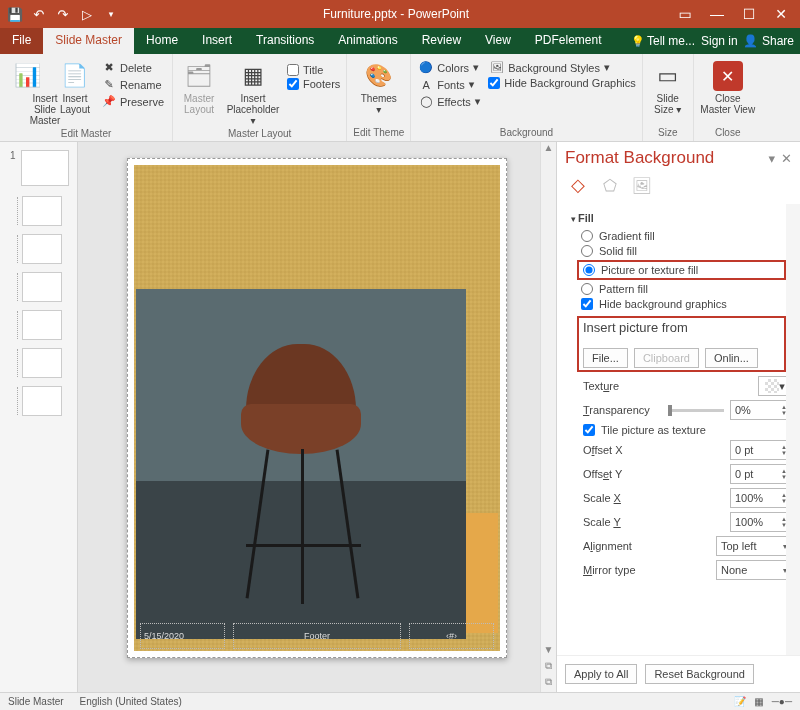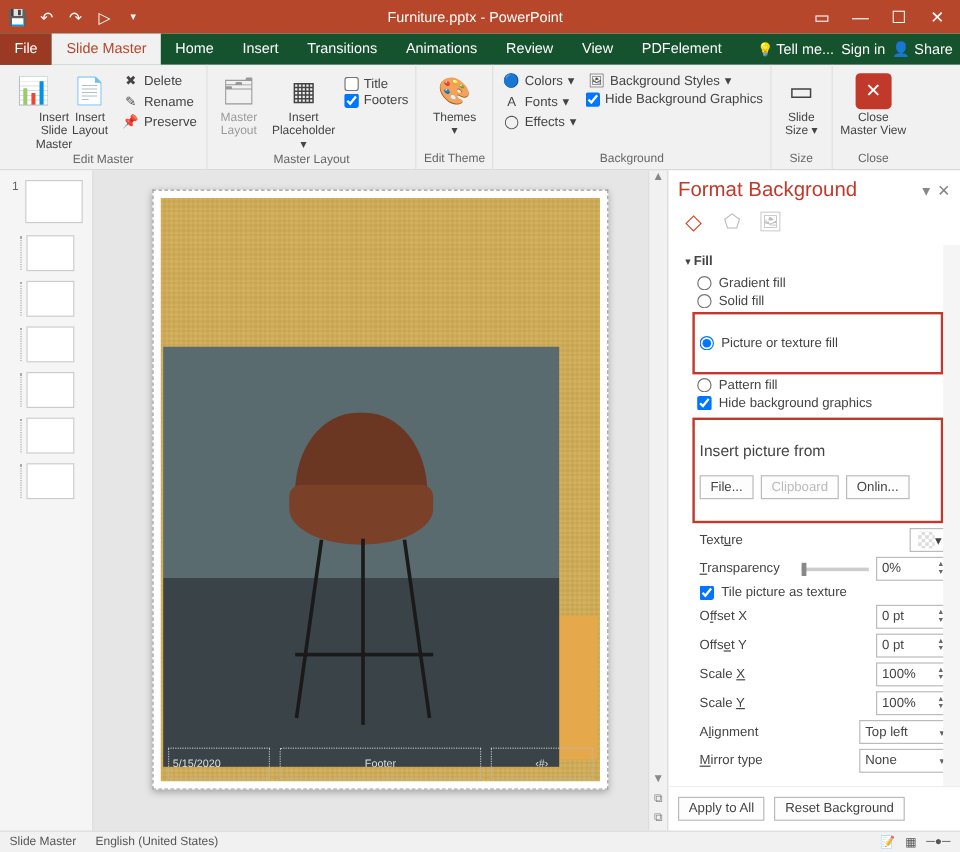--- a/index.html
+++ b/index.html
@@ -61,21 +61,21 @@
   .pane-icons { display: flex; gap: 10px; padding: 4px 10px 8px; }
   .pane-icons span { width: 22px; height: 22px; display: flex; align-items: center; justify-content: center; }
   .pane-icons .sel{font-size:18px;color:#d24726;}
   .pane-icons .un{font-size:16px;color:#bbb;}
   .pane-body { padding: 4px 8px 8px 14px; overflow: hidden; position:relative; flex:1;}
   .pane-body .scroll{position:absolute;right:0;top:0;bottom:0;width:14px;background:#f5f5f5;}
   .section-hd{font-size:11px;margin:4px 0 6px;cursor:pointer;}
   .section-hd::before{content:'▾ ';font-size:9px;}
   .radio-row, .check-row { display: flex; align-items: center; gap: 6px; margin: 3px 0 3px 10px; font-size: 11px; }
   .radio-row input, .check-row input{width:12px;height:12px;}
-  .hl{border:2px solid #c0392b;padding:18px 4px;margin:1px 6px 3px 6px;}
+  .hl{border:2px solid #c0392b;padding:2px 4px;margin:1px 6px 3px 6px;}
   .subsection{margin:6px 6px 3px 6px;}
   .sub-label{font-size:13px;margin-bottom:5px;}
   .btn-row{display:flex;gap:6px;margin-top:13px;}
   .btn{border:1px solid #bbb;background:#fdfdfd;padding:3px 8px;font-size:11px;cursor:pointer;}
   .btn.dis{color:#bbb;}
   .prop-row{display:flex;align-items:center;margin:4px 0 4px 12px;gap:6px;}
   .prop-row .lbl{flex:1;font-size:11px;}
   .prop-row .u{text-decoration:underline;}
   .spin, .combo{border:1px solid #bbb;height:20px;font-size:11px;display:flex;align-items:center;}
   .spin{width:62px;padding:0 4px;justify-content:space-between;}

